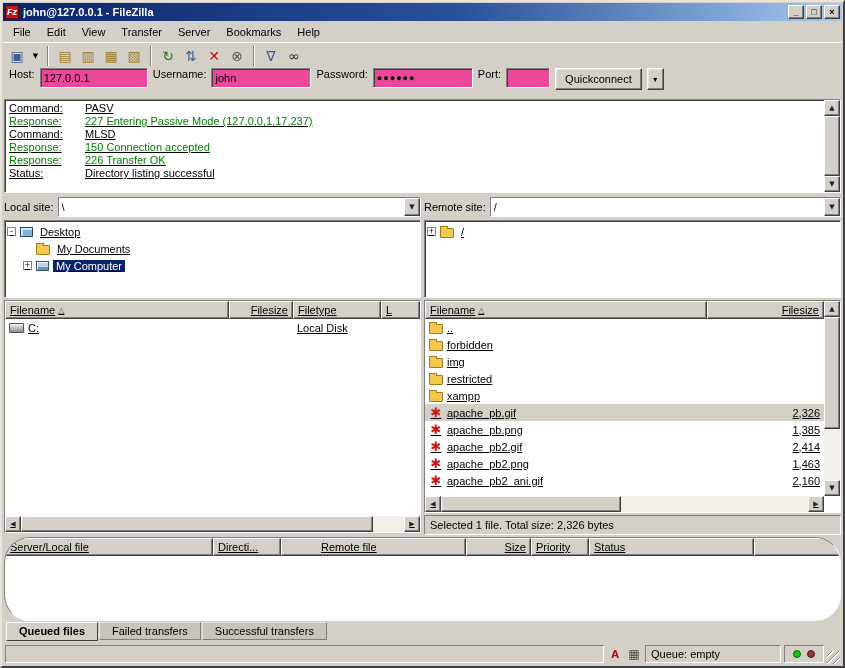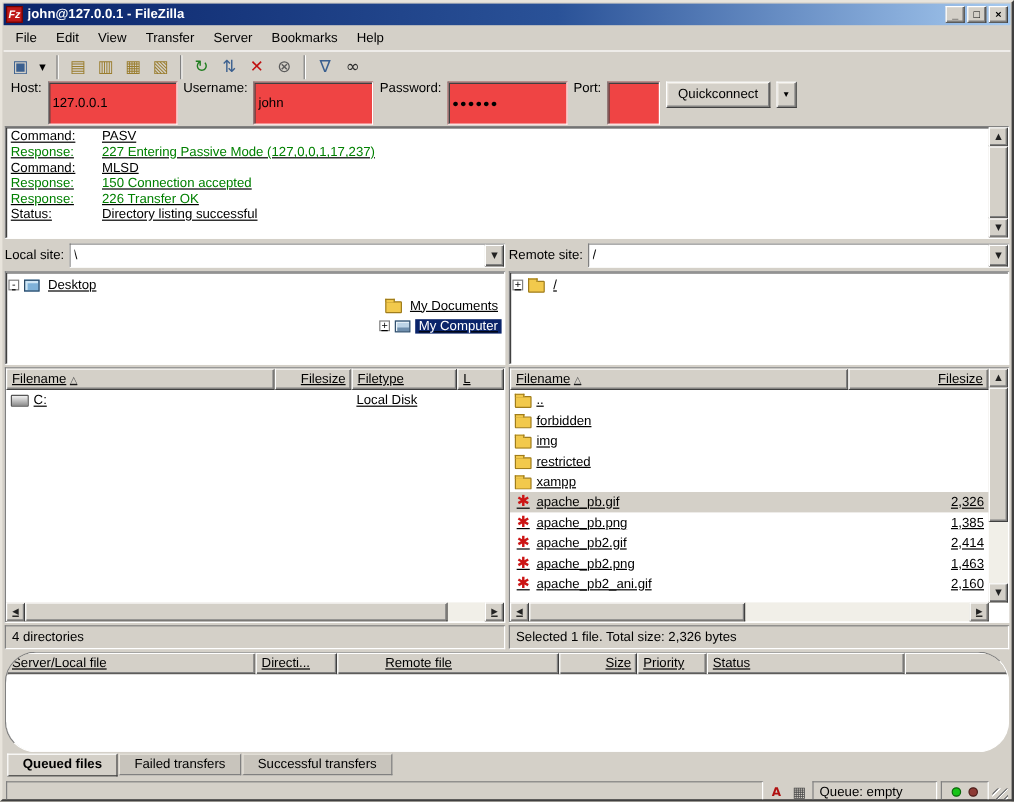--- a/index.html
+++ b/index.html
@@ -65,21 +65,21 @@
   .g-toggle { color:#9a7d2e; }
   .g-refresh{ color:#1f7d1f; }
   .g-pq     { color:#3a5f8f; }
   .g-cancel { color:#c01010; }
   .g-disc   { color:#5a5a5a; }
   .g-filter { color:#3a5f8f; }
   .g-find   { color:#2b2b2b; }
   
   .quickbar { flex:0 0 30px; display:flex; align-items:flex-start; gap:5px; padding:0 6px; }
   .field {
-    height:36px; background:#ef4444; font:inherit; padding:1px 3px;
+    height:20px; background:#ec4899; font:inherit; padding:1px 3px;
     border:1px solid; border-color:#808080 #fff #fff #808080;
     box-shadow:inset 1px 1px 0 #404040;
   }
   .f-host{ width:108px; } .f-user{ width:100px; }
   .f-pass{ width:100px; letter-spacing:1px; font-size:9px; }
   .f-port{ width:44px; }
   .btn {
     height:22px; padding:1px 9px; font:inherit;
     background:#d4d0c8;
     border:1px solid; border-color:#fff #404040 #404040 #fff;
@@ -116,21 +116,21 @@
   
   .mainsplit { flex:0 0 342px; display:flex; gap:3px; padding:1px 1px 2px; min-height:0; }
   .pane { flex:1; min-width:0; display:flex; flex-direction:column; }
   .siterow { flex:0 0 22px; display:flex; align-items:center; gap:4px; margin-bottom:2px; }
   .combo { flex:1; height:20px; display:flex; background:#fff;
     border:1px solid; border-color:#808080 #fff #fff #808080; box-shadow:inset 1px 1px 0 #404040; }
   .combo input { flex:1; min-width:0; border:none; outline:none; font:inherit; padding:1px 3px; background:#fff; }
   .combo .sbtn { height:auto; }
   .treebox { flex:0 0 78px; margin-bottom:2px; padding:2px; overflow:hidden; }
   .titem { display:flex; align-items:center; height:17px; gap:4px; white-space:nowrap; }
-  .titem.lvl1 { padding-left:16px;justify-content:flex-end; }
+  .titem.lvl1 { padding-left:16px; }
   .expander {
     flex:0 0 9px; width:9px; height:9px;
     border:1px solid #808080; background:#fff;
     font-size:9px; line-height:7px; text-align:center; color:#000;
   }
   .expander:empty { visibility:hidden; }
   .tlabel { padding:0 3px; }
   .tlabel.selected { background:#0a246a; color:#fff; }
   
   .icon-folder { position:relative; flex:0 0 14px; width:14px; height:10px; background:#f2c94c;
@@ -182,21 +182,21 @@
     background:#d4d0c8; font-weight:bold; height:19px;
     border-color:#fff #404040 #404040 #fff;
   }
   
   .statusbar { flex:0 0 24px; display:flex; align-items:center; gap:3px; padding:2px; }
   .sb-fill { flex:1; height:18px; border:1px solid; border-color:#808080 #fff #fff #808080; }
   .sb-ico { width:16px; height:16px; display:flex; align-items:center; justify-content:center;
     font-size:10px; font-weight:bold; font-family:"DejaVu Sans",sans-serif; }
   .sb-ico.a { color:#b01010; }
   .sb-ico.kb { color:#4a4a4a; font-size:12px; }
-  .sb-queue { width:104px; height:18px; display:flex; align-items:center; padding:0 5px;
+  .sb-queue { width:136px; height:18px; display:flex; align-items:center; padding:0 5px;
     border:1px solid; border-color:#808080 #fff #fff #808080; white-space:nowrap; }
   .sb-leds { width:40px; height:18px; display:flex; align-items:center; justify-content:center; gap:6px;
     border:1px solid; border-color:#808080 #fff #fff #808080; }
   .led { width:8px; height:8px; border-radius:50%; }
   .led.green { background:#17c417; border:1px solid #0a660a; }
   .led.red { background:#8d3a34; border:1px solid #4d1d1a; }
   .grip { width:13px; height:13px; align-self:flex-end;
     background:repeating-linear-gradient(135deg, transparent 0 3px, #808080 3px 4px, #fff 4px 5px); }
 </style>
 </head>
@@ -364,23 +364,20 @@
             <span class="fcell lc-type">Local Disk</span>
             <span class="fcell lc-l"></span>
           </div>
         </div>
         <div class="hscroll">
           <button class="sbtn">◀</button>
           <div class="thumb" style="width:352px"></div>
           <button class="sbtn" style="margin-left:auto">▶</button>
         </div>
       </div>
-      <div class="pstatus">
-          <span>4 directories</span>
-        </div>
     </div>
 
     <div class="pane">
       <div class="siterow">
         <span>Remote site:</span>
         <span class="combo">
           <input value="/" style="">
           <button class="sbtn">▼</button>
         </span>
       </div>

